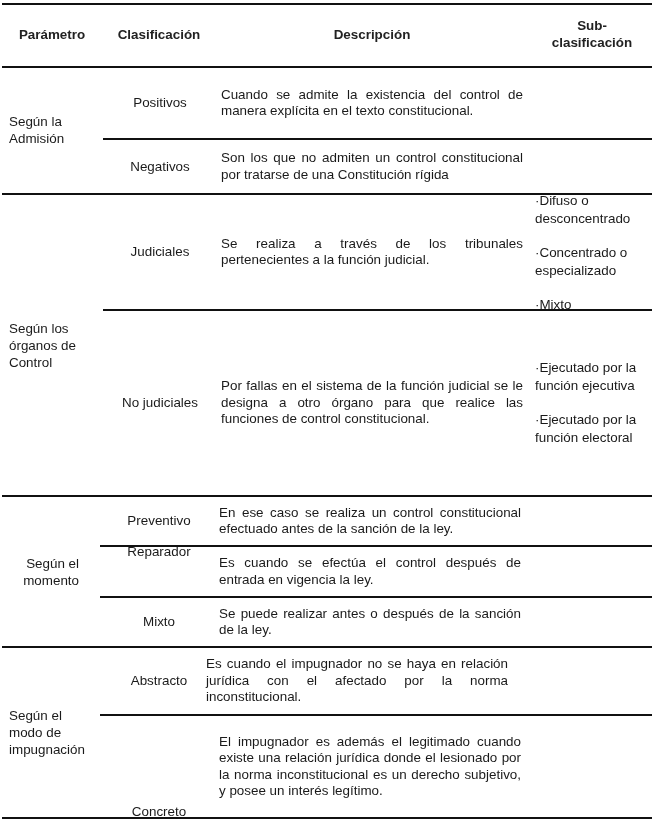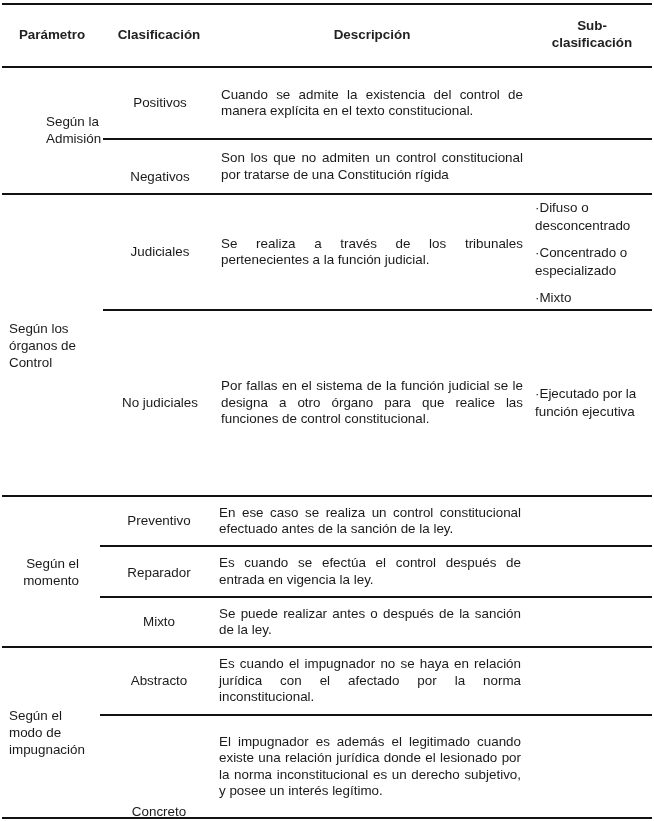--- a/index.html
+++ b/index.html
@@ -39,21 +39,21 @@
   .desc {
     text-align: justify;
     text-align-last: left;
     line-height: 16.5px;
     width: 302px;
   }
   .desc-wrap { align-items: center; }
   .sub-list {
     display: flex;
     flex-direction: column;
-    gap: 9px;
+    gap: 16px;
     line-height: 18px;
   }
   .param { line-height: 17px; }
 </style>
 </head>
 <body>
 
 <div>
 
   <div class="hline" style="top:3px; left:2px; width:650px;"></div>
@@ -68,33 +68,33 @@
     <span>Descripción</span>
   </div>
   <div class="cell center hdr" style="top:14px; left:530px; width:124px; height:40px; flex-direction:column;">
     <span>Sub-</span>
     <span>clasificación</span>
   </div>
 
   <div class="hline" style="top:66px; left:2px; width:650px;"></div>
 
   <div class="cell left param" style="top:67px; left:9px; width:92px; height:126px;">
-    <span style="width:70px;margin-left:37px;">Según la Admisión</span>
+    <span style="width:70px;">Según la Admisión</span>
   </div>
 
   <div class="cell center" style="top:68px; left:100px; width:120px; height:70px;">
     <span>Positivos</span>
   </div>
   <div class="cell desc-wrap" style="top:68px; left:221px; width:305px; height:70px;">
     <div class="desc">Cuando se admite la existencia del control de manera explícita en el texto constitucional.</div>
   </div>
 
   <div class="hline thin" style="top:138px; left:103px; width:549px;"></div>
 
-  <div class="cell center" style="top:140px; left:100px; width:120px; height:53px;margin-top:10px;">
+  <div class="cell center" style="top:140px; left:100px; width:120px; height:53px;">
     <span>Negativos</span>
   </div>
   <div class="cell desc-wrap" style="top:140px; left:221px; width:305px; height:53px;">
     <div class="desc">Son los que no admiten un control constitucional por tratarse de una Constitución rígida</div>
   </div>
 
   <div class="hline" style="top:193px; left:2px; width:650px;"></div>
 
   <div class="cell left param" style="top:195px; left:9px; width:92px; height:300px;">
     <span style="width:80px;">Según los órganos de Control</span>
@@ -118,39 +118,40 @@
 
   <div class="cell center" style="top:311px; left:100px; width:120px; height:184px;">
     <span>No judiciales</span>
   </div>
   <div class="cell desc-wrap" style="top:311px; left:221px; width:305px; height:184px;">
     <div class="desc">Por fallas en el sistema de la función judicial se le designa a otro órgano para que realice las funciones de control constitucional.</div>
   </div>
   <div class="cell left" style="top:315px; left:535px; width:112px; height:176px;">
     <div class="sub-list">
       <span>·Ejecutado por la función ejecutiva</span>
+      <span>·Ejecutado por la función electoral</span>
     </div>
   </div>
 
   <div class="hline" style="top:495px; left:2px; width:650px;"></div>
 
   <div class="cell left param" style="top:497px; left:9px; width:92px; height:149px;text-align:right;">
     <span style="width:70px;">Según el momento</span>
   </div>
 
   <div class="cell center" style="top:497px; left:100px; width:118px; height:48px;">
     <span>Preventivo</span>
   </div>
   <div class="cell desc-wrap" style="top:497px; left:219px; width:305px; height:48px;">
     <div class="desc">En ese caso se realiza un control constitucional efectuado antes de la sanción de la ley.</div>
   </div>
 
   <div class="hline thin" style="top:545px; left:100px; width:552px;"></div>
 
-  <div class="cell center" style="top:553px; left:100px; width:118px; height:40px;">
+  <div class="cell center" style="top:532px; left:100px; width:118px; height:40px;">
     <span>Reparador</span>
   </div>
   <div class="cell desc-wrap" style="top:547px; left:219px; width:305px; height:49px;">
     <div class="desc">Es cuando se efectúa el control después de entrada en vigencia la ley.</div>
   </div>
 
   <div class="hline thin" style="top:596px; left:100px; width:552px;"></div>
 
   <div class="cell center" style="top:598px; left:100px; width:118px; height:48px;">
     <span>Mixto</span>
@@ -161,21 +162,21 @@
 
   <div class="hline" style="top:646px; left:2px; width:650px;"></div>
 
   <div class="cell left param" style="top:648px; left:9px; width:92px; height:169px;">
     <span style="width:85px;">Según el modo de impugnación</span>
   </div>
 
   <div class="cell center" style="top:648px; left:100px; width:118px; height:66px;">
     <span>Abstracto</span>
   </div>
-  <div class="cell desc-wrap" style="top:648px; left:219px; width:305px; height:66px;">
+  <div class="cell desc-wrap" style="top:648px; left:206px; width:305px; height:66px;">
     <div class="desc">Es cuando el impugnador no se haya en relación jurídica con el afectado por la norma inconstitucional.</div>
   </div>
 
   <div class="hline thin" style="top:714px; left:100px; width:552px;"></div>
 
   <div class="cell center" style="top:716px; left:100px; width:118px; height:128px;margin-top:32px;">
     <span>Concreto</span>
   </div>
   <div class="cell desc-wrap" style="top:716px; left:219px; width:305px; height:101px;">
     <div class="desc">El impugnador es además el legitimado cuando existe una relación jurídica donde el lesionado por la norma inconstitucional es un derecho subjetivo, y posee un interés legítimo.</div>

